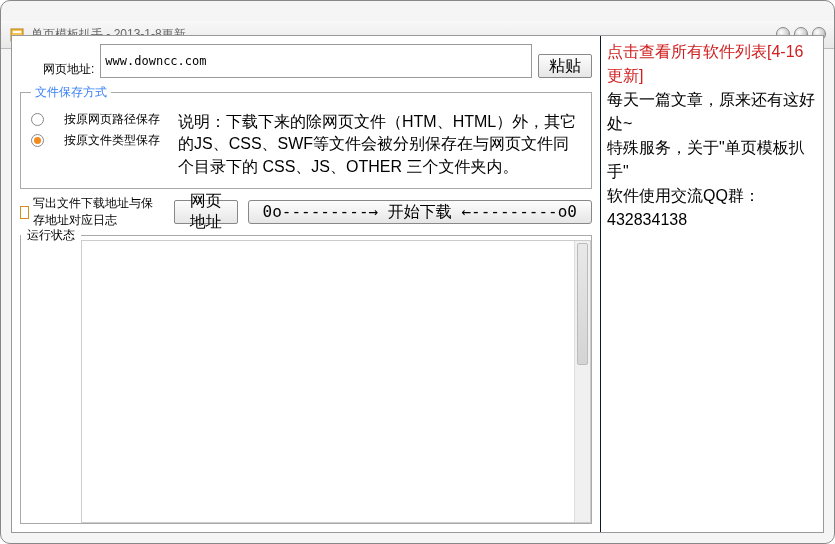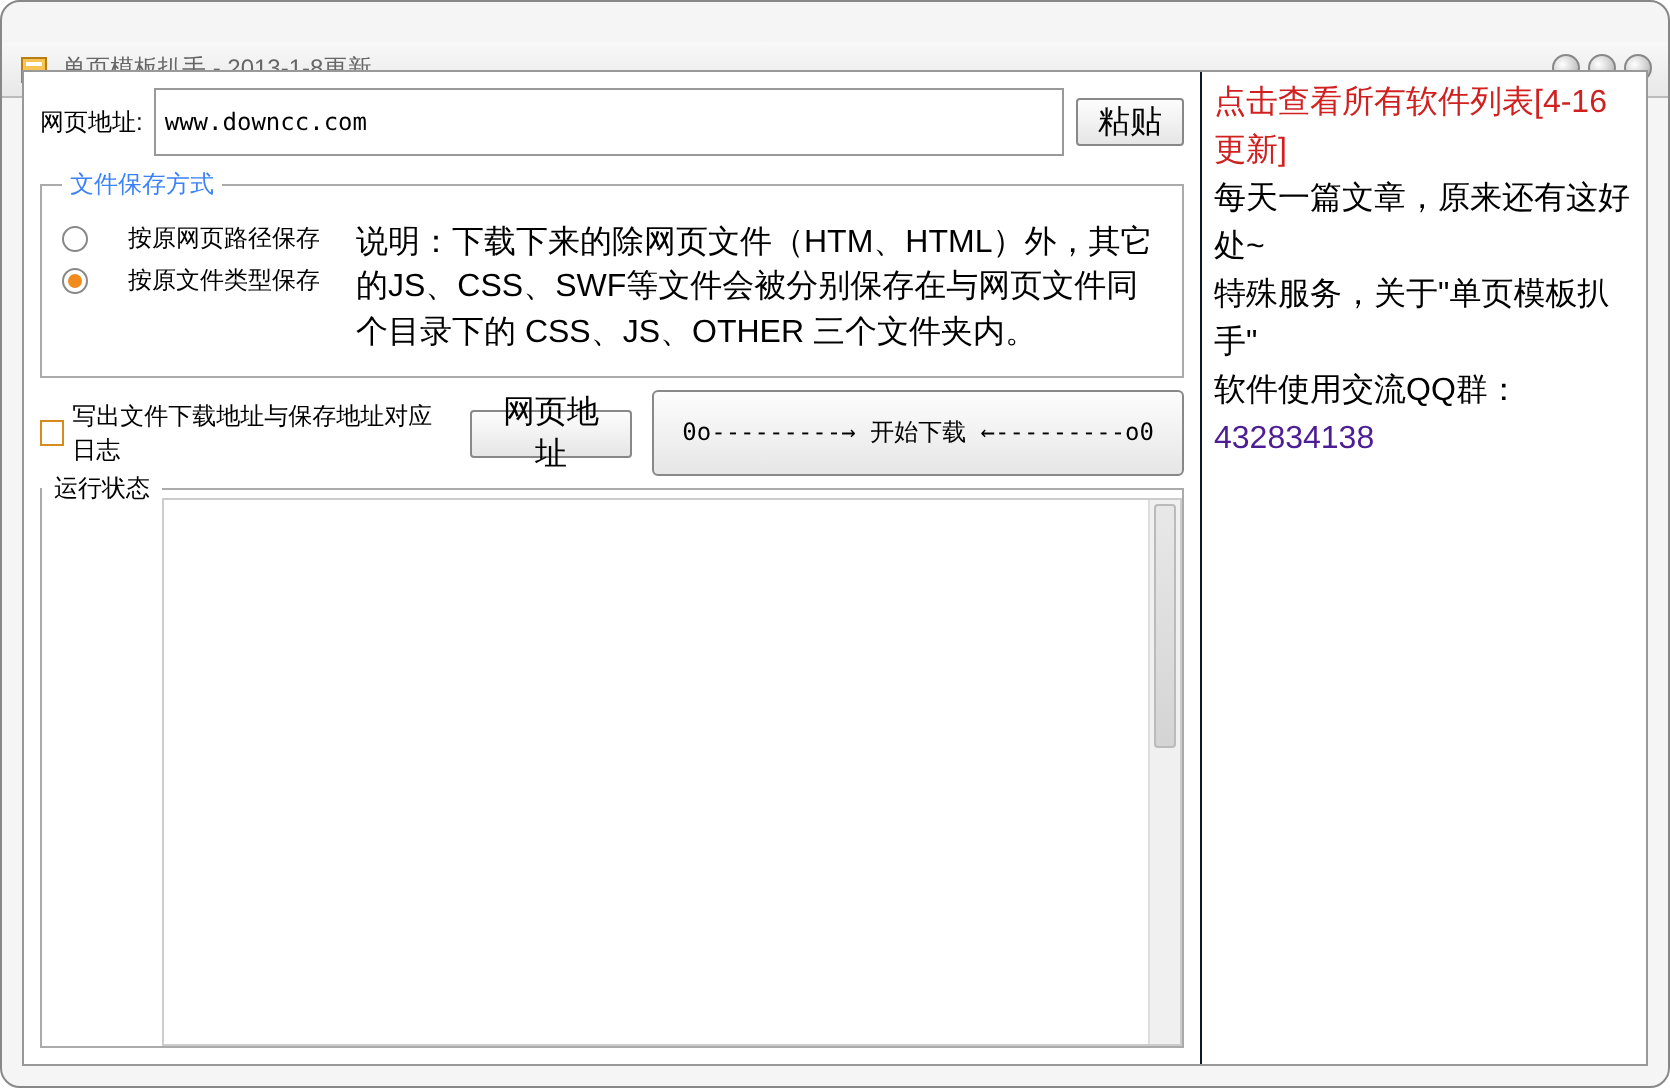--- a/index.html
+++ b/index.html
@@ -57,21 +57,21 @@
   flex-direction: column;
   gap: 6px;
 }
 .side-panel {
   flex: 1;
   border-left: 1px solid #0f172a;
   padding: 4px 6px;
   font-size: 16px;
   line-height: 1.5;
 }
-.row { display: flex; align-items: center; gap: 6px; }
+.row { display: flex; align-items: flex-end; gap: 6px; margin-left: 23px; }
 .label { white-space: nowrap; }
 input[type=text].field {
   flex: 1;
   height: 22px;
   border: 1px solid #999;
   padding: 16px 4px;
   font-family: SimSun, monospace;
   font-size: 12px;
 }
 .btn {
@@ -113,27 +113,27 @@
   content: ""; width: 7px; height: 7px; background: #f28b1e; border-radius: 50%;
 }
 .desc { flex: 1; font-size: 16px; line-height: 1.4; padding-top: 2px;}
 .check-item { display: flex; align-items: center; gap: 4px; cursor: pointer; }
 .checkbox {
   width: 13px; height: 13px; border: 1px solid #d68b1e;
   background: #fff; display: inline-block;
 }
 .run-row { display: flex; align-items: center; gap: 10px; }
 .start-btn {
-  height: 43px;
+  height: 24px;
   padding: 0 14px;
   border: 1px solid #888;
   background: linear-gradient(#fdfdfd, #e6e6e6);
   border-radius: 3px;
   font-family: SimSun, monospace;
-  font-size: 12px;
+  font-size: 16px;
   white-space: nowrap;
   cursor: pointer;
 }
 .status-body {
   flex: 1;
   border: 1px solid #ccc;
   background: #fff;
   position: relative;
   overflow: hidden;
 }
@@ -156,21 +156,21 @@
 }
 .status-fieldset > .legend-center {
   position: relative;
   text-align: center;
   margin-top: -13px;
 }
 .status-fieldset > .legend-center span {
   background: #fff; padding: 0 6px; font-size: 12px;
 }
 .side-panel .red { color: #d02020; }
-.side-panel .blue { color: #4c1d95; }
+.side-panel .blue { color: #000000; }
 </style>
 </head>
 <body>
 
 <div class="window">
   <div class="titlebar">
     <span class="icon-app">
       <svg width="16" height="16" viewBox="0 0 16 16">
         <rect x="2" y="2" width="12" height="12" fill="#f6c452" stroke="#b87d12"></rect>
         <rect x="4" y="4" width="8" height="2" fill="#fff"></rect>

